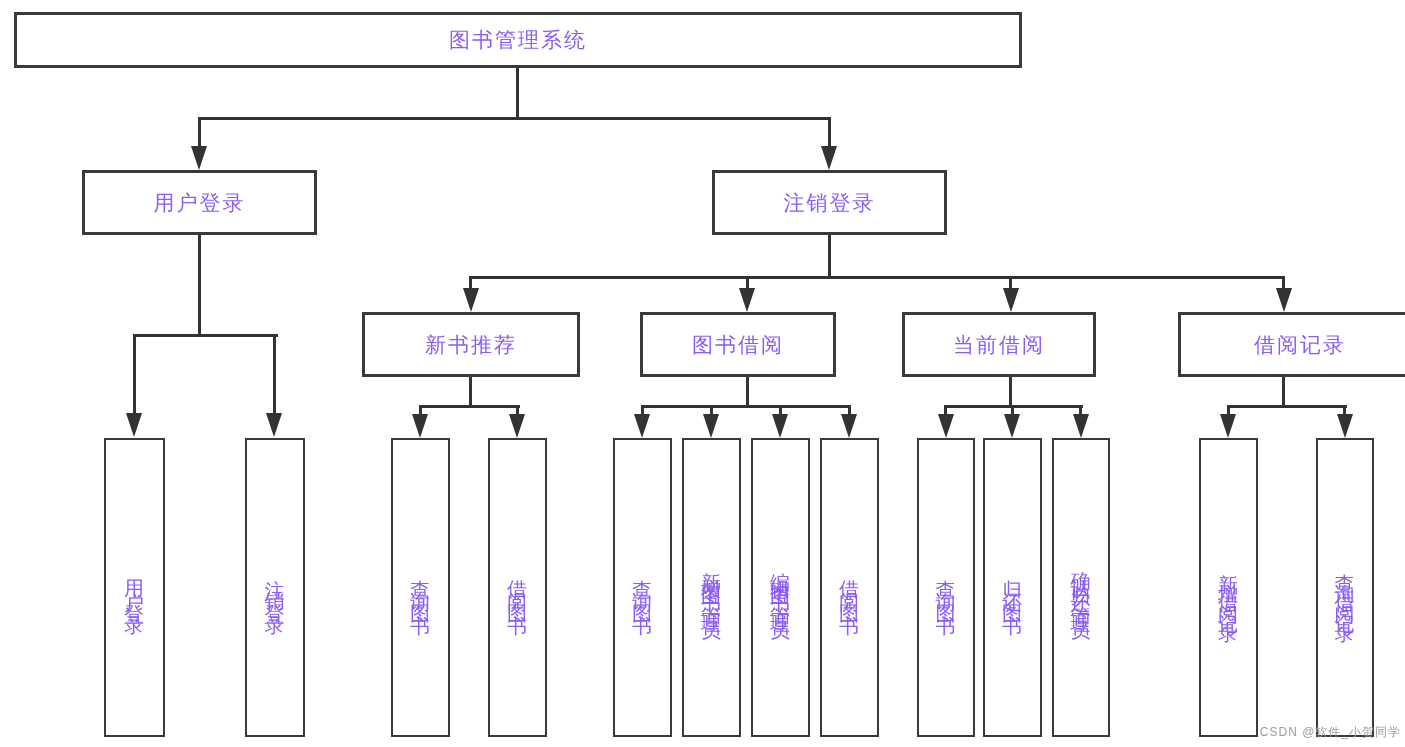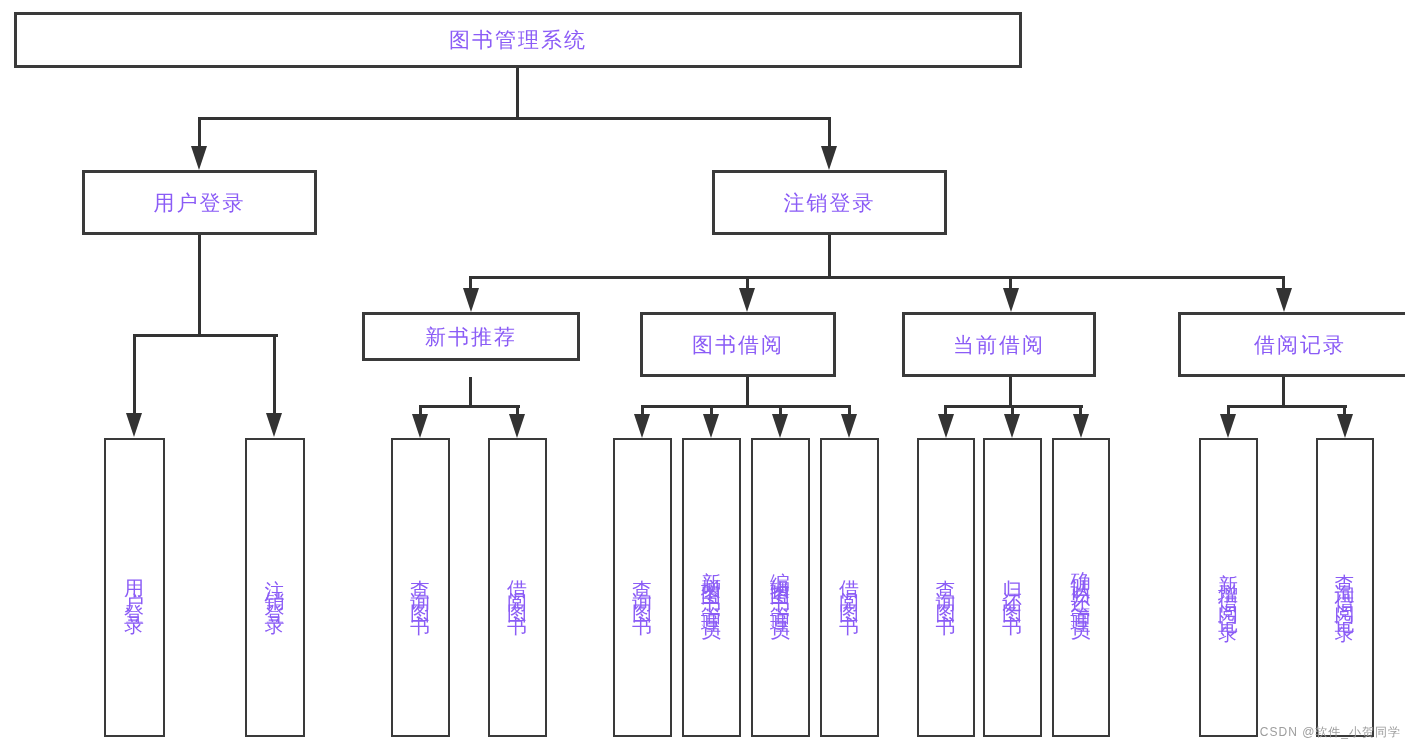--- a/index.html
+++ b/index.html
@@ -88,21 +88,21 @@
   <div class="hline" style="left:471px; top:276px; width:814px;"></div>
   <div class="vline" style="left:469px; top:276px; height:13px;"></div>
   <div class="arrow" style="left:463px; top:288px;"></div>
   <div class="vline" style="left:746px; top:276px; height:13px;"></div>
   <div class="arrow" style="left:739px; top:288px;"></div>
   <div class="vline" style="left:1009px; top:276px; height:13px;"></div>
   <div class="arrow" style="left:1003px; top:288px;"></div>
   <div class="vline" style="left:1282px; top:276px; height:13px;"></div>
   <div class="arrow" style="left:1276px; top:288px;"></div>
 
-  <div class="box" style="left:362px; top:312px; width:218px; height:49px;">
+  <div class="box" style="left:362px; top:312px; width:218px; height:65px;">
     <span class="hlabel">新书推荐</span>
   </div>
   <div class="box" style="left:640px; top:312px; width:196px; height:65px;">
     <span class="hlabel">图书借阅</span>
   </div>
   <div class="box" style="left:902px; top:312px; width:194px; height:65px;">
     <span class="hlabel">当前借阅</span>
   </div>
   <div class="box" style="left:1178px; top:312px; width:244px; height:65px;">
     <span class="hlabel">借阅记录</span>

